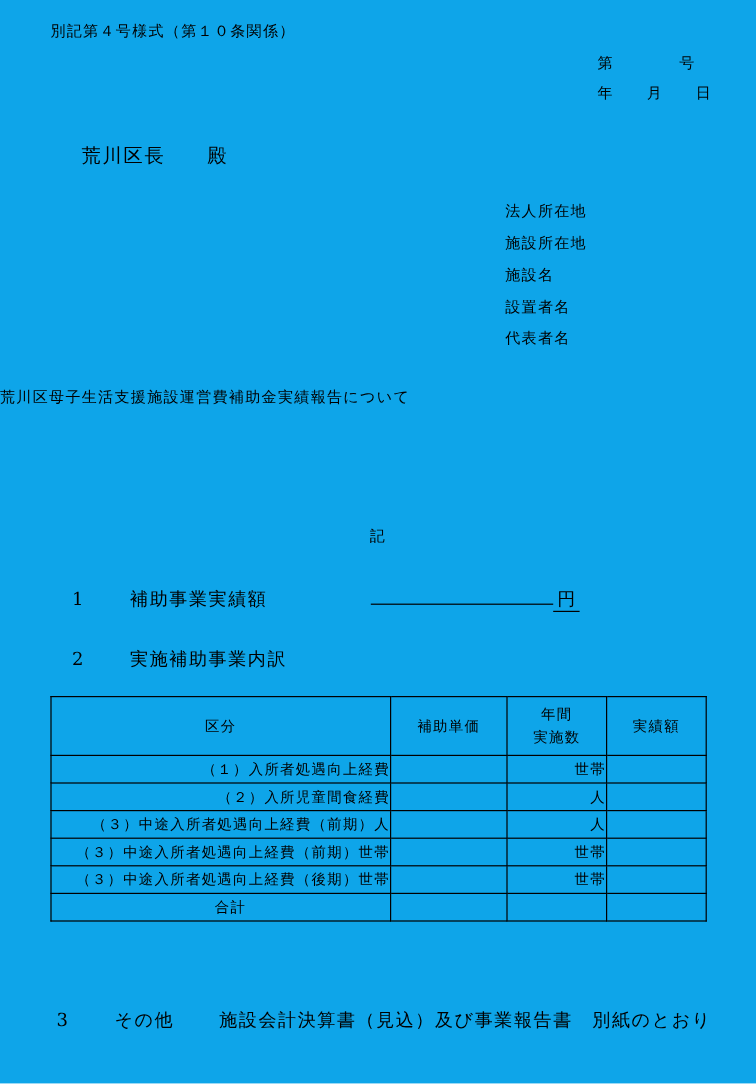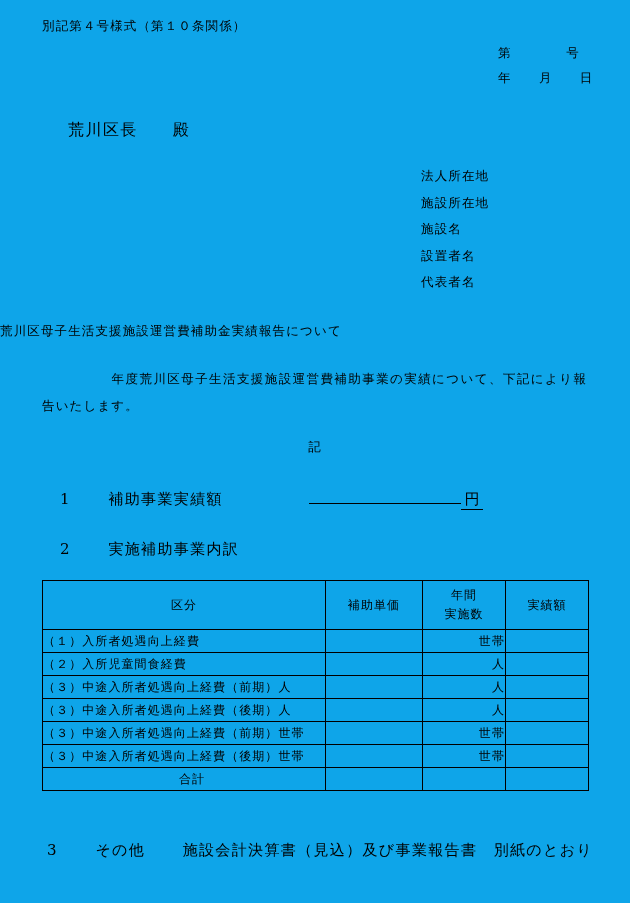--- a/index.html
+++ b/index.html
@@ -147,20 +147,21 @@
     line-height: 19px;
   }
   .col-kubun  { width: 283px; }
   .col-tanka  { width: 97px; }
   .col-kensu  { width: 83px; }
   .col-jisseki{ width: 83px; }
 
   .breakdown-table tbody td {
     height: 22px;
     vertical-align: middle;
+    text-align: right;
   }
   .cell-kubun {
     text-align: left;
     padding-left: 9px;
   }
   .cell-kubun.total {
     text-align: center;
     padding-left: 16px;
   }
   .cell-unit {
@@ -185,21 +186,20 @@
   <div class="applicant-block">
     <div class="line">法人所在地</div>
     <div class="line">施設所在地</div>
     <div class="line">施設名</div>
     <div class="line">設置者名</div>
     <div class="line">代表者名</div>
   </div>
 
   <div class="doc-title jp">荒川区母子生活支援施設運営費補助金実績報告について</div>
 
-  <div class="body-text">　　　　　年度荒川区母子生活支援施設運営費補助事業の実績について、下記により報告いたします。</div>
 
   <div class="ki-mark jp">記</div>
 
   <div class="item item-1">
     <span class="item-num jp">1</span>
     <span class="item-label jp">　　</span><span class="item-label jp">補助事業実績額</span>
     <span class="jp">　　　　　</span><span class="amount-blank"></span><span class="amount-unit jp">円</span>
   </div>
 
   <div class="item item-2">
@@ -238,26 +238,20 @@
         <td class="cell-unit jp">人</td>
         <td></td>
       </tr>
       <tr>
         <td class="cell-kubun jp">（３）中途入所者処遇向上経費（前期）人</td>
         <td></td>
         <td class="cell-unit jp">人</td>
         <td></td>
       </tr>
       <tr>
-        <td class="cell-kubun jp">（３）中途入所者処遇向上経費（後期）人</td>
-        <td></td>
-        <td class="cell-unit jp">人</td>
-        <td></td>
-      </tr>
-      <tr>
         <td class="cell-kubun jp">（３）中途入所者処遇向上経費（前期）世帯</td>
         <td></td>
         <td class="cell-unit jp">世帯</td>
         <td></td>
       </tr>
       <tr>
         <td class="cell-kubun jp">（３）中途入所者処遇向上経費（後期）世帯</td>
         <td></td>
         <td class="cell-unit jp">世帯</td>
         <td></td>

